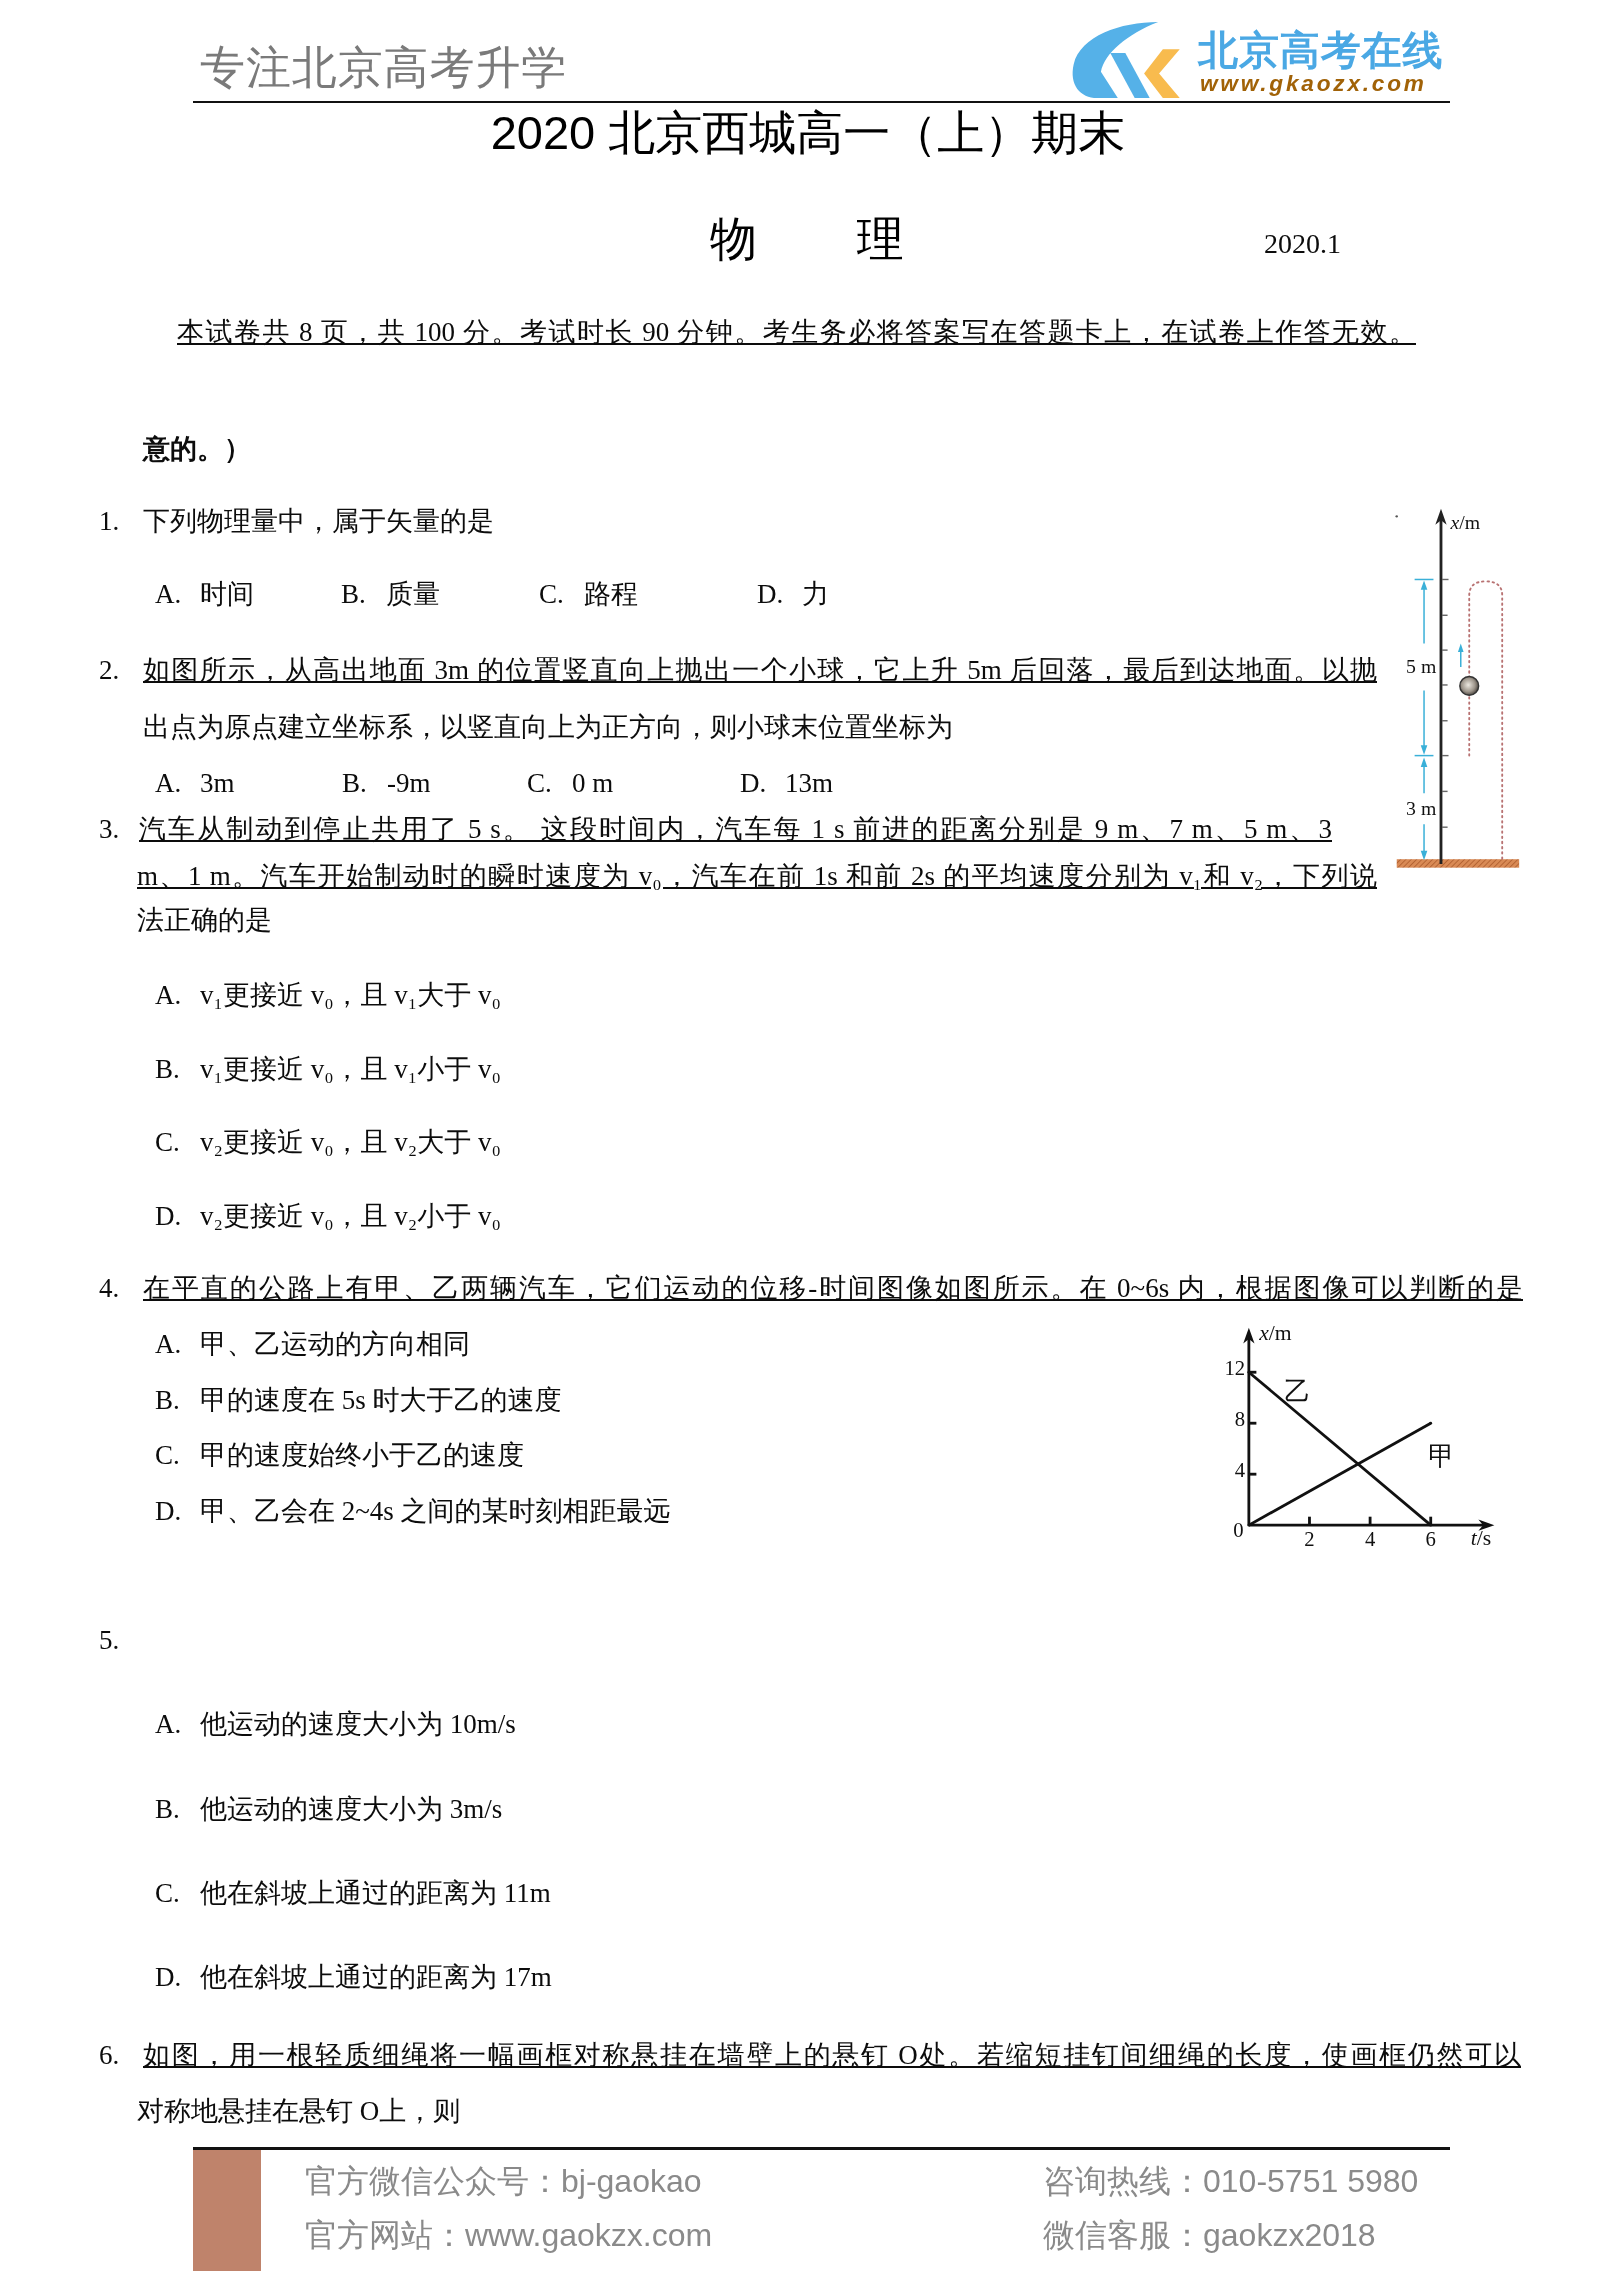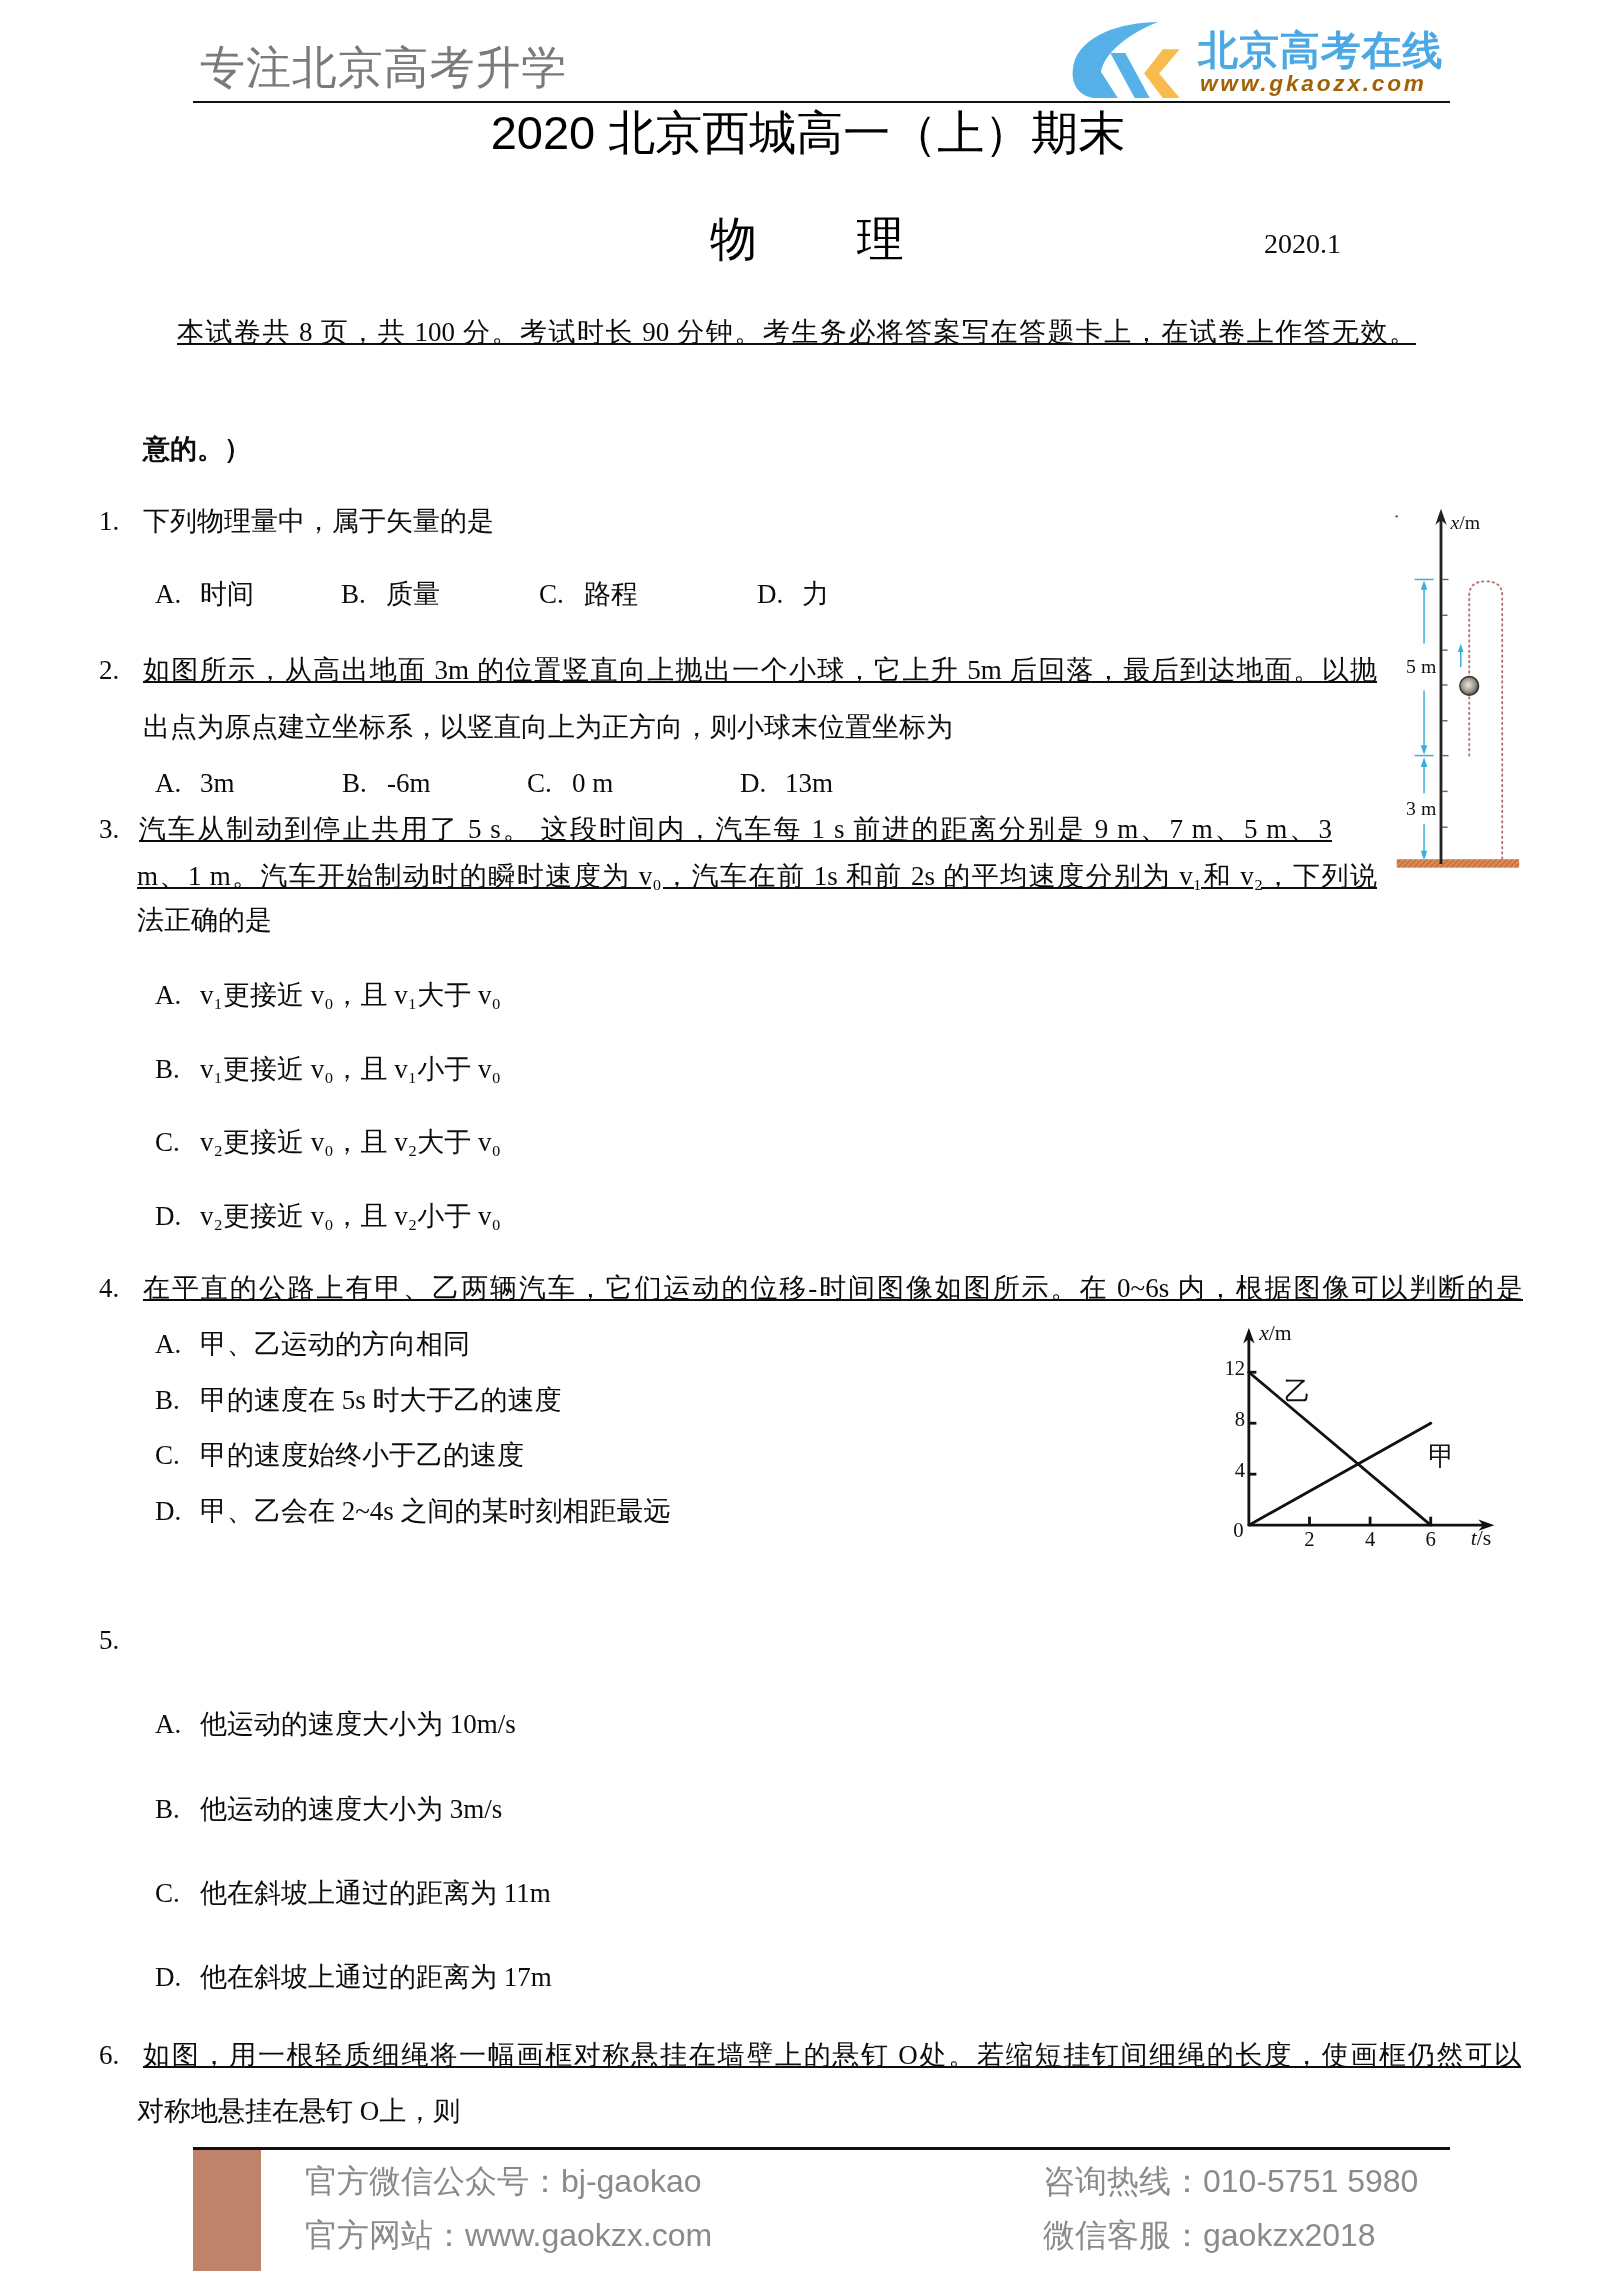--- a/index.html
+++ b/index.html
@@ -58,21 +58,21 @@
   <div class="t" style="left:143px;top:504px">下列物理量中，属于矢量的是</div>
   <div class="opt" style="left:155px;top:577px"><span class="lbl">A.</span><span>时间</span></div>
   <div class="opt" style="left:341px;top:577px"><span class="lbl">B.</span><span>质量</span></div>
   <div class="opt" style="left:539px;top:577px"><span class="lbl">C.</span><span>路程</span></div>
   <div class="opt" style="left:757px;top:577px"><span class="lbl">D.</span><span>力</span></div>
 
   <div class="t" style="left:99px;top:653px">2.</div>
   <div class="t j" style="left:143px;top:653px;width:1234px">如图所示，从高出地面 3m 的位置竖直向上抛出一个小球，它上升 5m 后回落，最后到达地面。以抛</div>
   <div class="t" style="left:143px;top:710px">出点为原点建立坐标系，以竖直向上为正方向，则小球末位置坐标为</div>
   <div class="opt" style="left:155px;top:766px"><span class="lbl">A.</span><span>3m</span></div>
-  <div class="opt" style="left:342px;top:766px"><span class="lbl">B.</span><span>-6m</span></div>
+  <div class="opt" style="left:342px;top:766px"><span class="lbl">B.</span><span>-9m</span></div>
   <div class="opt" style="left:527px;top:766px"><span class="lbl">C.</span><span>0 m</span></div>
   <div class="opt" style="left:740px;top:766px"><span class="lbl">D.</span><span>13m</span></div>
 
   <svg class="abs" style="left:1375px;top:490px" width="245" height="405" viewBox="0 0 260 430">
     <defs>
       <pattern id="hatch" width="4" height="4" patternUnits="userSpaceOnUse" patternTransform="rotate(45)">
         <rect width="4" height="4" fill="#d98a55"></rect>
         <line x1="0" y1="0" x2="0" y2="4" stroke="#a9592a" stroke-width="1.6"></line>
       </pattern>
       <radialGradient id="ballg" cx="45%" cy="45%" r="60%">

